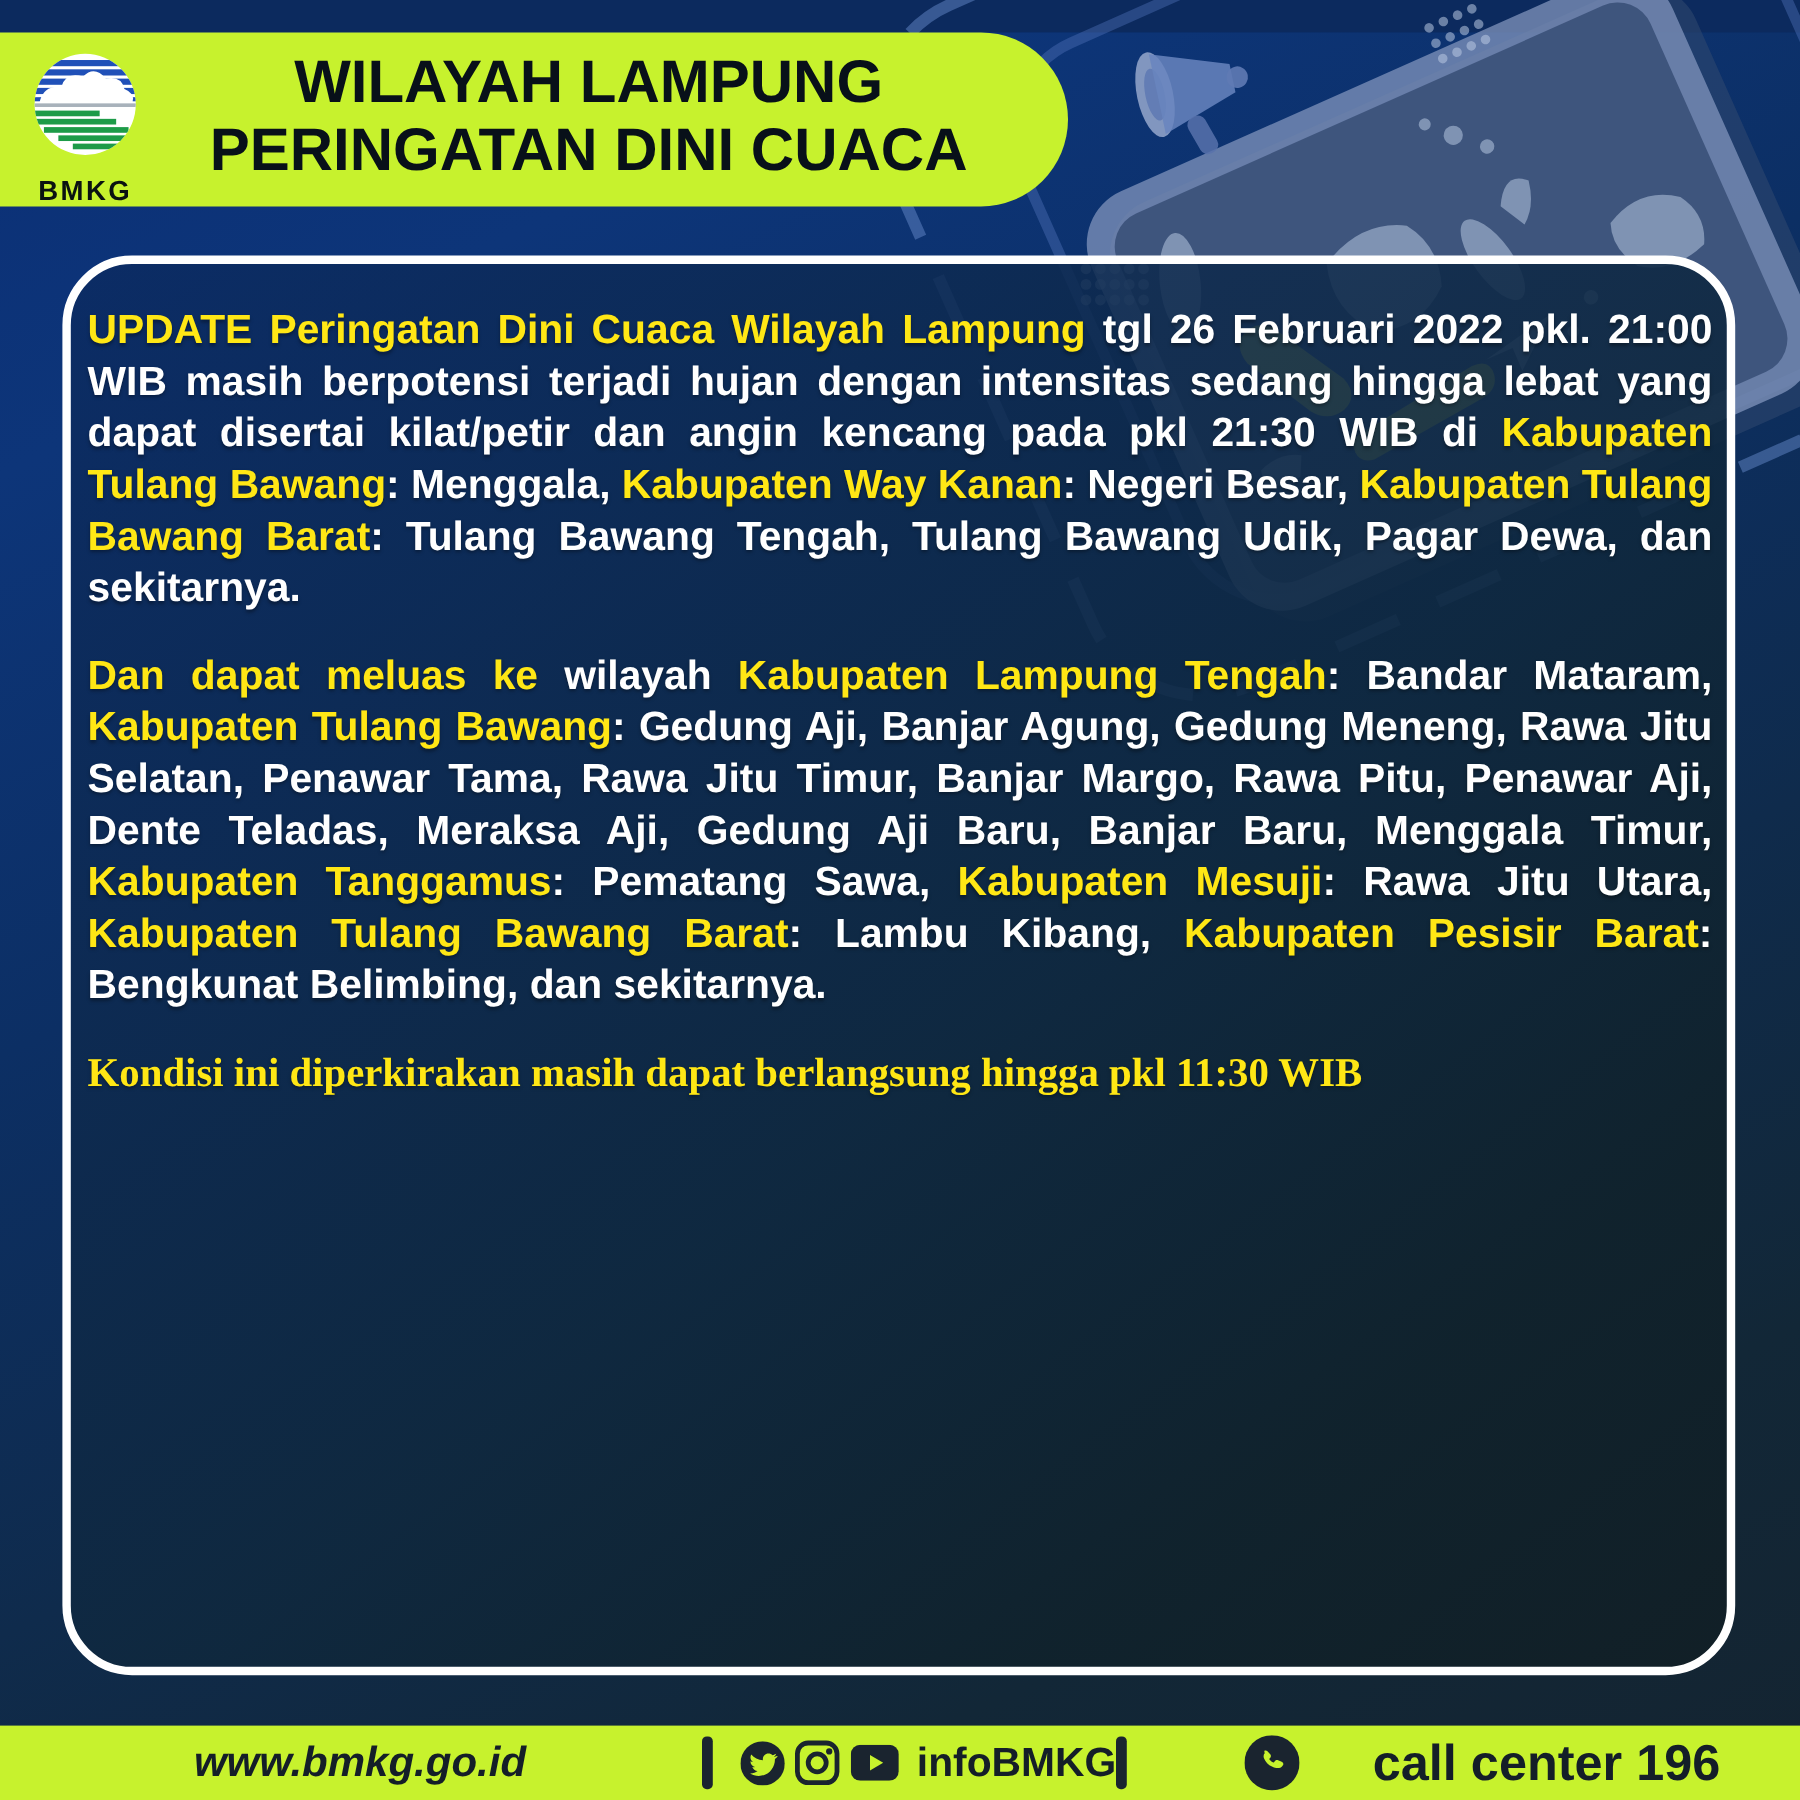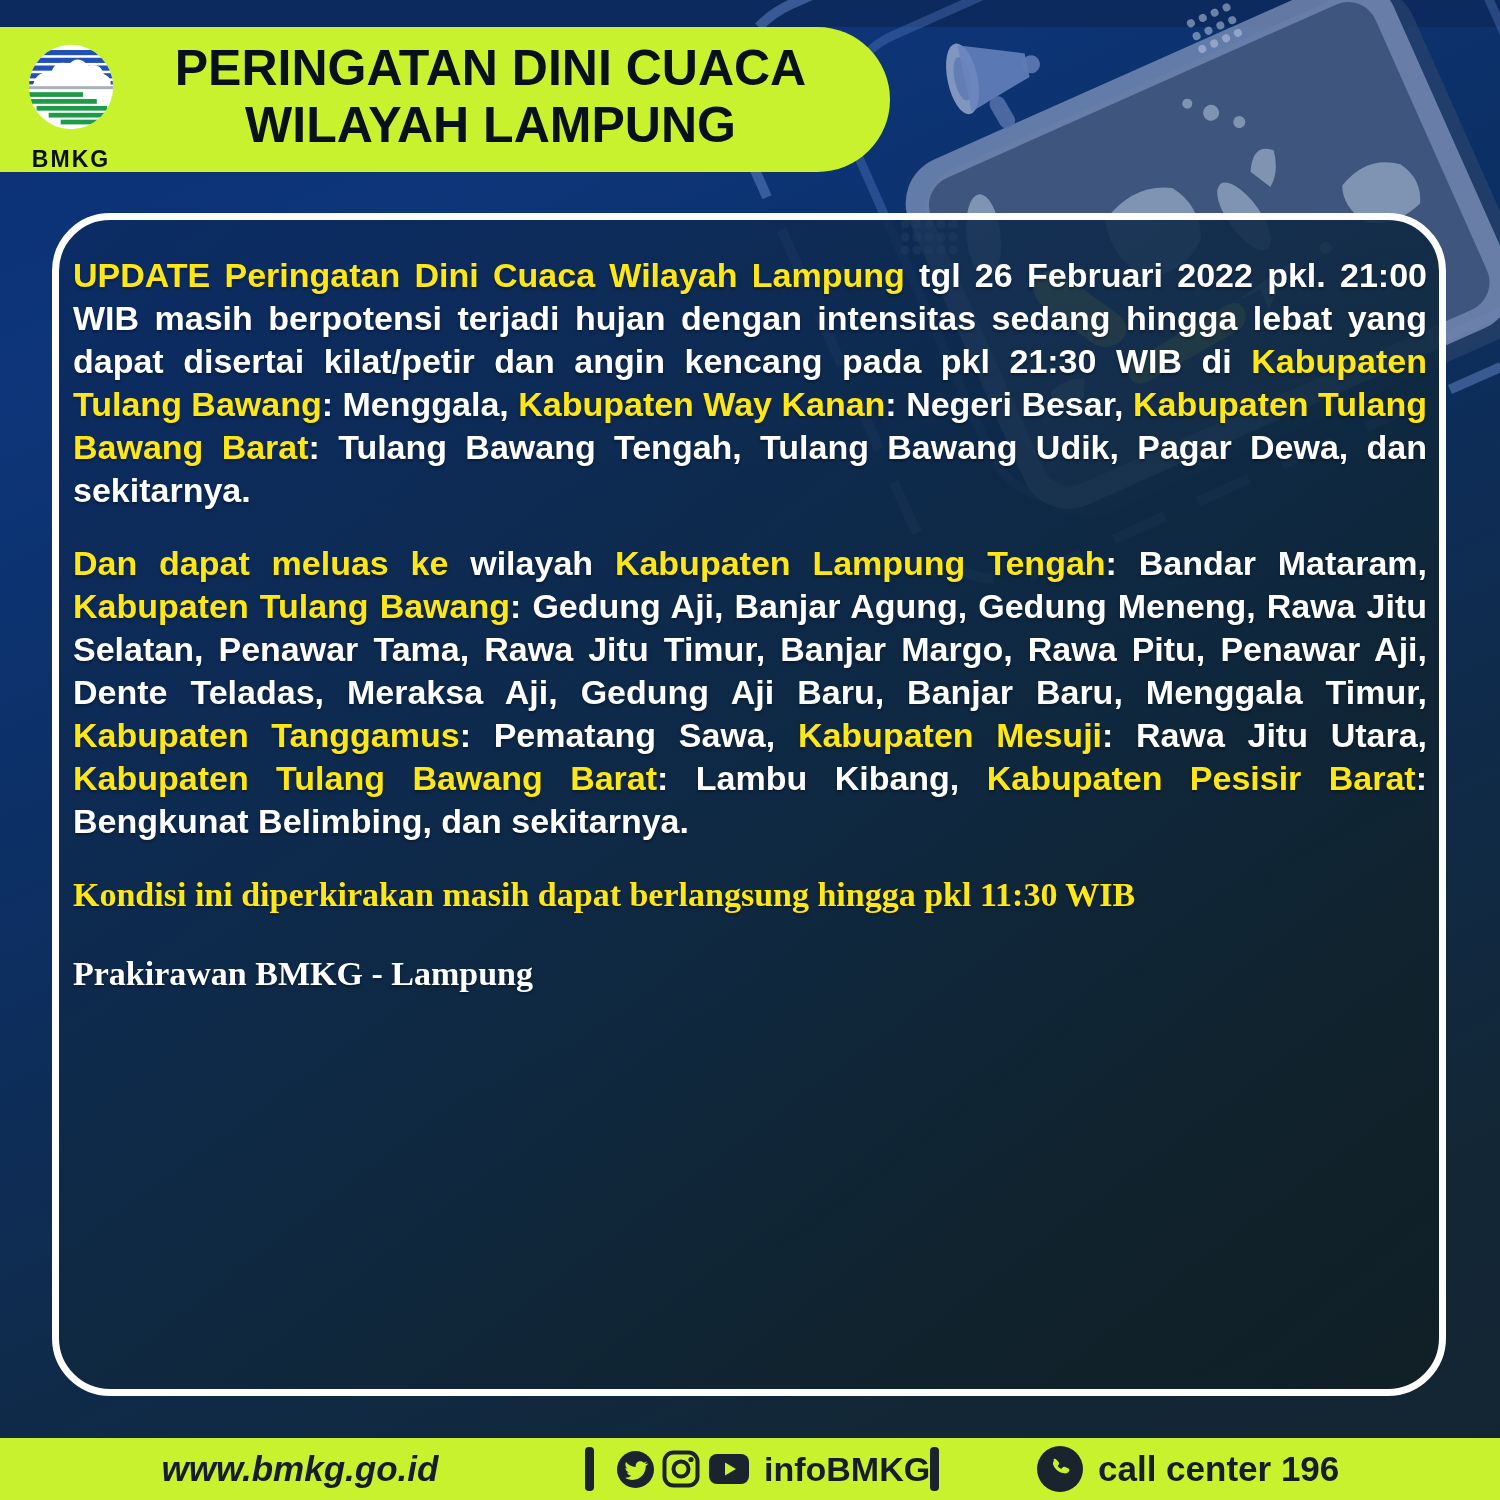--- a/index.html
+++ b/index.html
@@ -44,21 +44,21 @@
     position:absolute;left:0;top:1438px;width:1500px;height:62px;background:#c7f22d;z-index:3;
     color:#141e28;font-weight:bold;
   }
   .footer .f-abs{position:absolute;top:0;height:62px;display:flex;align-items:center;}
   .website{left:160px;width:280px;justify-content:center;font-size:35px;font-style:italic;}
   .sep{width:9px;height:44px;background:#1a242f;border-radius:4px;top:9px!important;position:absolute;}
   .sep1{left:585px;} .sep2{left:930px;}
   .tw{left:617px;} .ig{left:662px;} .yt{left:709px;}
   .handle{left:764px;font-size:34px;}
   .ph{left:1037px;}
-  .callcenter{left:1098px;font-size:35px;}
+  .callcenter{left:1144px;font-size:42px;}
 </style>
 </head>
 <body>
 
 <div class="canvas">
 
   <div class="top-strip"></div>
 
   <svg class="deco" viewBox="0 0 1500 760" aria-hidden="true">
     <g transform="rotate(-24 1200 260)">
@@ -157,30 +157,29 @@
             <rect x="0" y="64" width="80" height="5.5"></rect>
             <rect x="10" y="72" width="82" height="5.5"></rect>
             <rect x="24" y="80" width="68" height="5.5"></rect>
             <rect x="38" y="88" width="48" height="5.5"></rect>
           </g>
         </g>
       </svg>
       <div class="logo-text">BMKG</div>
     </div>
     <div class="title">
+      <div>WILAYAH LAMPUNG</div>
       <div>PERINGATAN DINI CUACA</div>
-      <div>WILAYAH LAMPUNG</div>
     </div>
   </div>
 
   <div class="warning-card">
     <p class="para"><span class="hl">UPDATE Peringatan Dini Cuaca Wilayah Lampung</span><span class="wt"> tgl 26 Februari 2022 pkl. 21:00 WIB masih berpotensi terjadi hujan dengan intensitas sedang hingga lebat yang dapat disertai kilat/petir dan angin kencang pada pkl 21:30 WIB di </span><span class="hl">Kabupaten Tulang Bawang</span><span class="wt">: Menggala, </span><span class="hl">Kabupaten Way Kanan</span><span class="wt">: Negeri Besar, </span><span class="hl">Kabupaten Tulang Bawang Barat</span><span class="wt">: Tulang Bawang Tengah, Tulang Bawang Udik, Pagar Dewa, dan sekitarnya.</span></p>
     <p class="para"><span class="hl">Dan dapat meluas ke</span><span class="wt"> wilayah </span><span class="hl">Kabupaten Lampung Tengah</span><span class="wt">: Bandar Mataram, </span><span class="hl">Kabupaten Tulang Bawang</span><span class="wt">: Gedung Aji, Banjar Agung, Gedung Meneng, Rawa Jitu Selatan, Penawar Tama, Rawa Jitu Timur, Banjar Margo, Rawa Pitu, Penawar Aji, Dente Teladas, Meraksa Aji, Gedung Aji Baru, Banjar Baru, Menggala Timur, </span><span class="hl">Kabupaten Tanggamus</span><span class="wt">: Pematang Sawa, </span><span class="hl">Kabupaten Mesuji</span><span class="wt">: Rawa Jitu Utara, </span><span class="hl">Kabupaten Tulang Bawang Barat</span><span class="wt">: Lambu Kibang, </span><span class="hl">Kabupaten Pesisir Barat</span><span class="wt">: Bengkunat Belimbing, dan sekitarnya.</span></p>
     <p class="para single"><span class="hl">Kondisi ini diperkirakan masih dapat berlangsung hingga pkl 11:30 WIB</span></p>
-    <p class="para single"><span class="wt">Prakirawan BMKG - Lampung</span></p>
   </div>
 
   <div class="footer">
     <span class="f-abs website">www.bmkg.go.id</span>
     <span class="sep sep1"></span>
 
     <span class="f-abs tw">
       <svg width="37" height="37" viewBox="0 0 37 37">
         <circle cx="18.5" cy="18.5" r="18.5" fill="#1a242f"></circle>
         <path transform="translate(6.2,7.4) scale(1.04)" fill="#c7f22d" d="M23.4 4.8c-.8.4-1.7.6-2.6.7.9-.6 1.6-1.4 2-2.5-.9.5-1.9.9-2.9 1.1C19 3.2 17.8 2.7 16.5 2.7c-2.5 0-4.5 2-4.5 4.5 0 .4 0 .7.1 1-3.8-.2-7.1-2-9.4-4.7-.4.7-.6 1.5-.6 2.3 0 1.6.8 3 2 3.8-.7 0-1.4-.2-2-.6v.1c0 2.2 1.6 4 3.6 4.4-.7.2-1.4.2-2.1.1.6 1.8 2.3 3.1 4.2 3.2-1.5 1.2-3.5 1.9-5.6 1.9H1.8c2 1.3 4.4 2 7 2 8.3 0 12.9-6.9 12.9-12.9v-.6c.9-.6 1.7-1.4 2.3-2.4z"></path>

